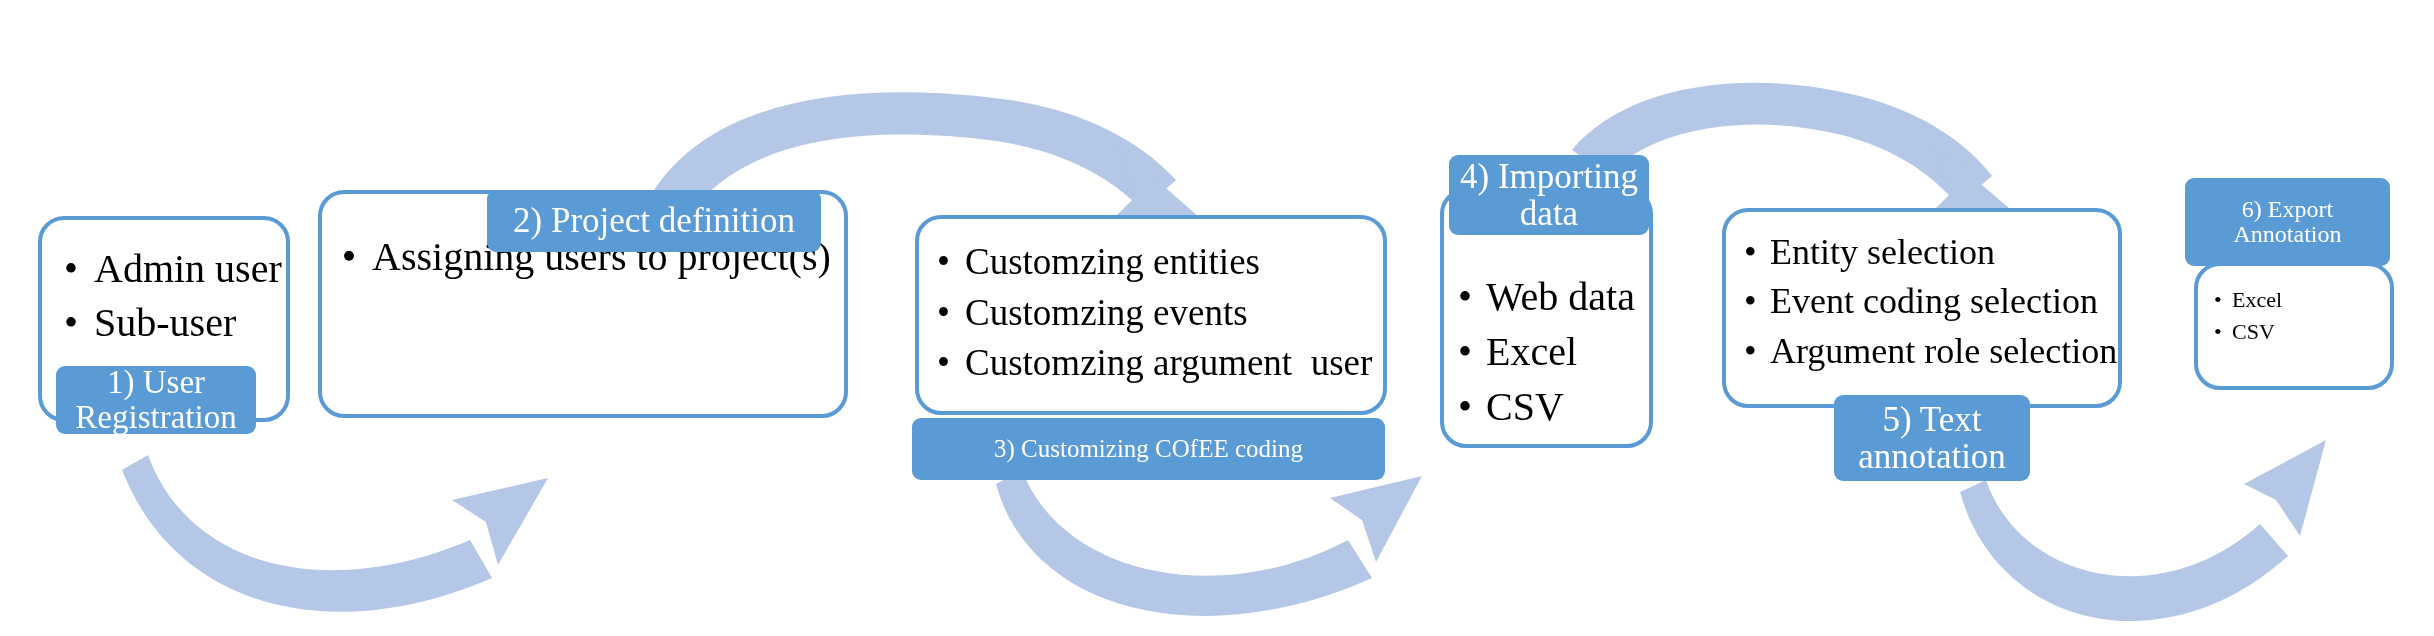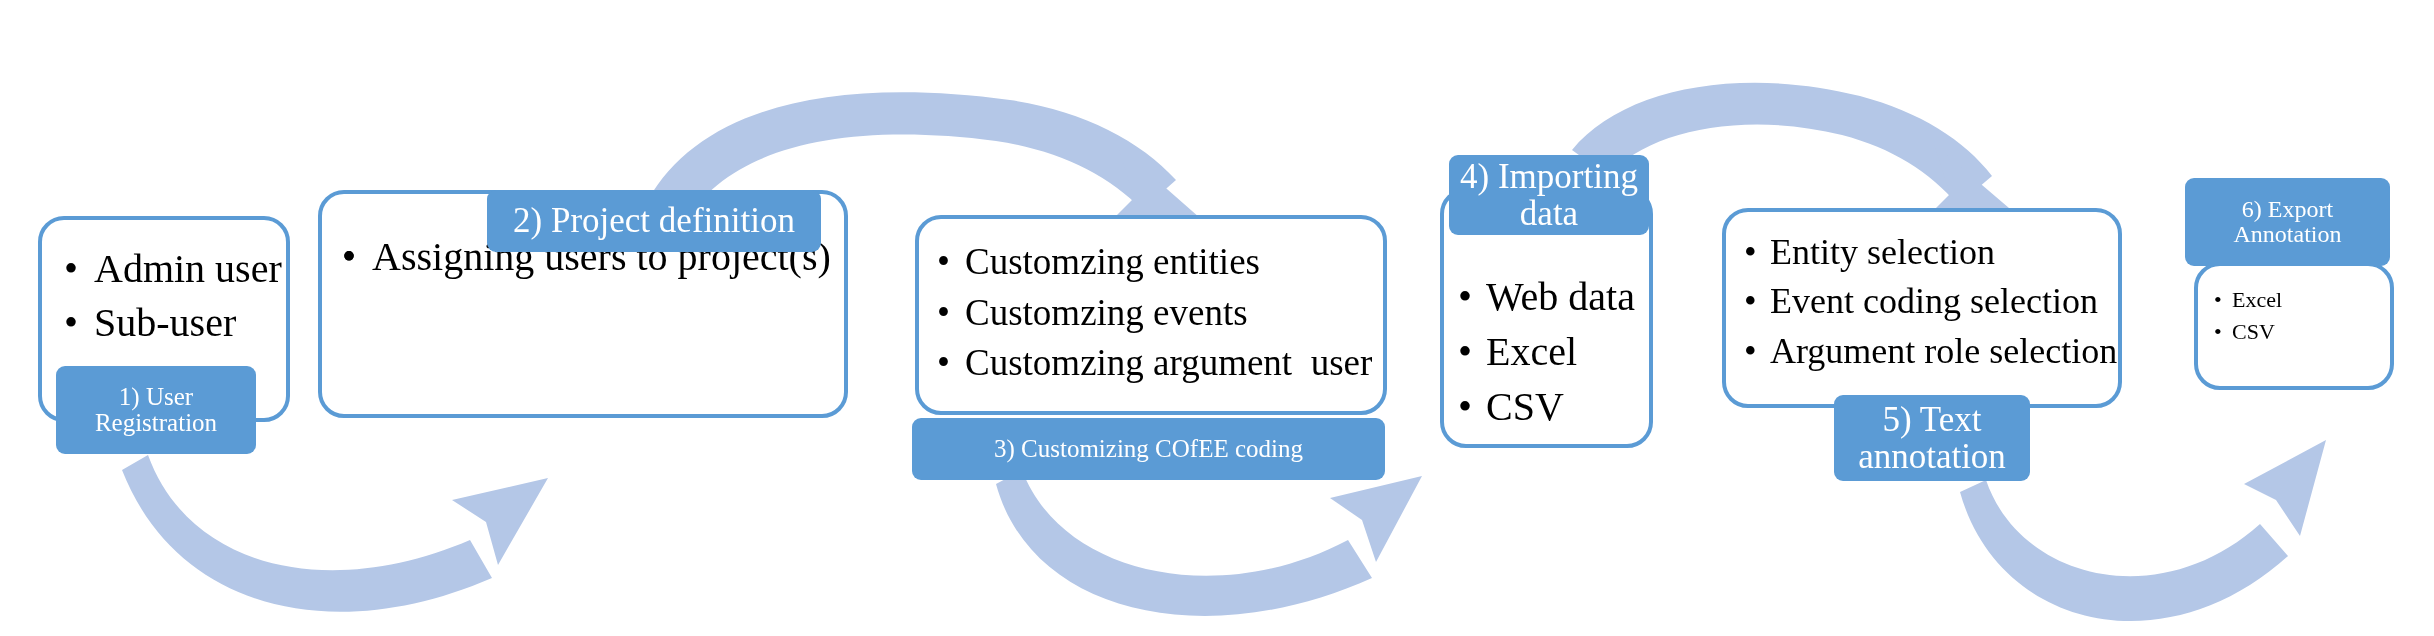--- a/index.html
+++ b/index.html
@@ -52,21 +52,21 @@
     line-height:1.06;
     z-index:5;
     white-space:pre-line;
     padding:2px 10px;
   }
 
   
   #box1{left:38px;top:216px;width:252px;height:206px;}
   #box1 ul{padding:22px 0 0 22px;font-size:40px;line-height:1.34;}
   #box1 li{padding-left:30px;}
-  #chip1{left:56px;top:366px;width:200px;height:88px;font-size:25px;}
+  #chip1{left:56px;top:366px;width:200px;height:68px;font-size:33px;}
 
   
   #box2{left:318px;top:190px;width:530px;height:228px;}
   #box2 ul{padding:36px 0 0 20px;font-size:40px;line-height:1.37;}
   #box2 li{padding-left:30px;}
   #chip2{left:472px;top:190px;width:334px;height:62px;font-size:35px;margin-left:15px;}
 
   
   #box3{left:915px;top:215px;width:472px;height:200px;}
   #box3 ul{padding:18px 0 0 18px;font-size:37px;line-height:1.37;}

